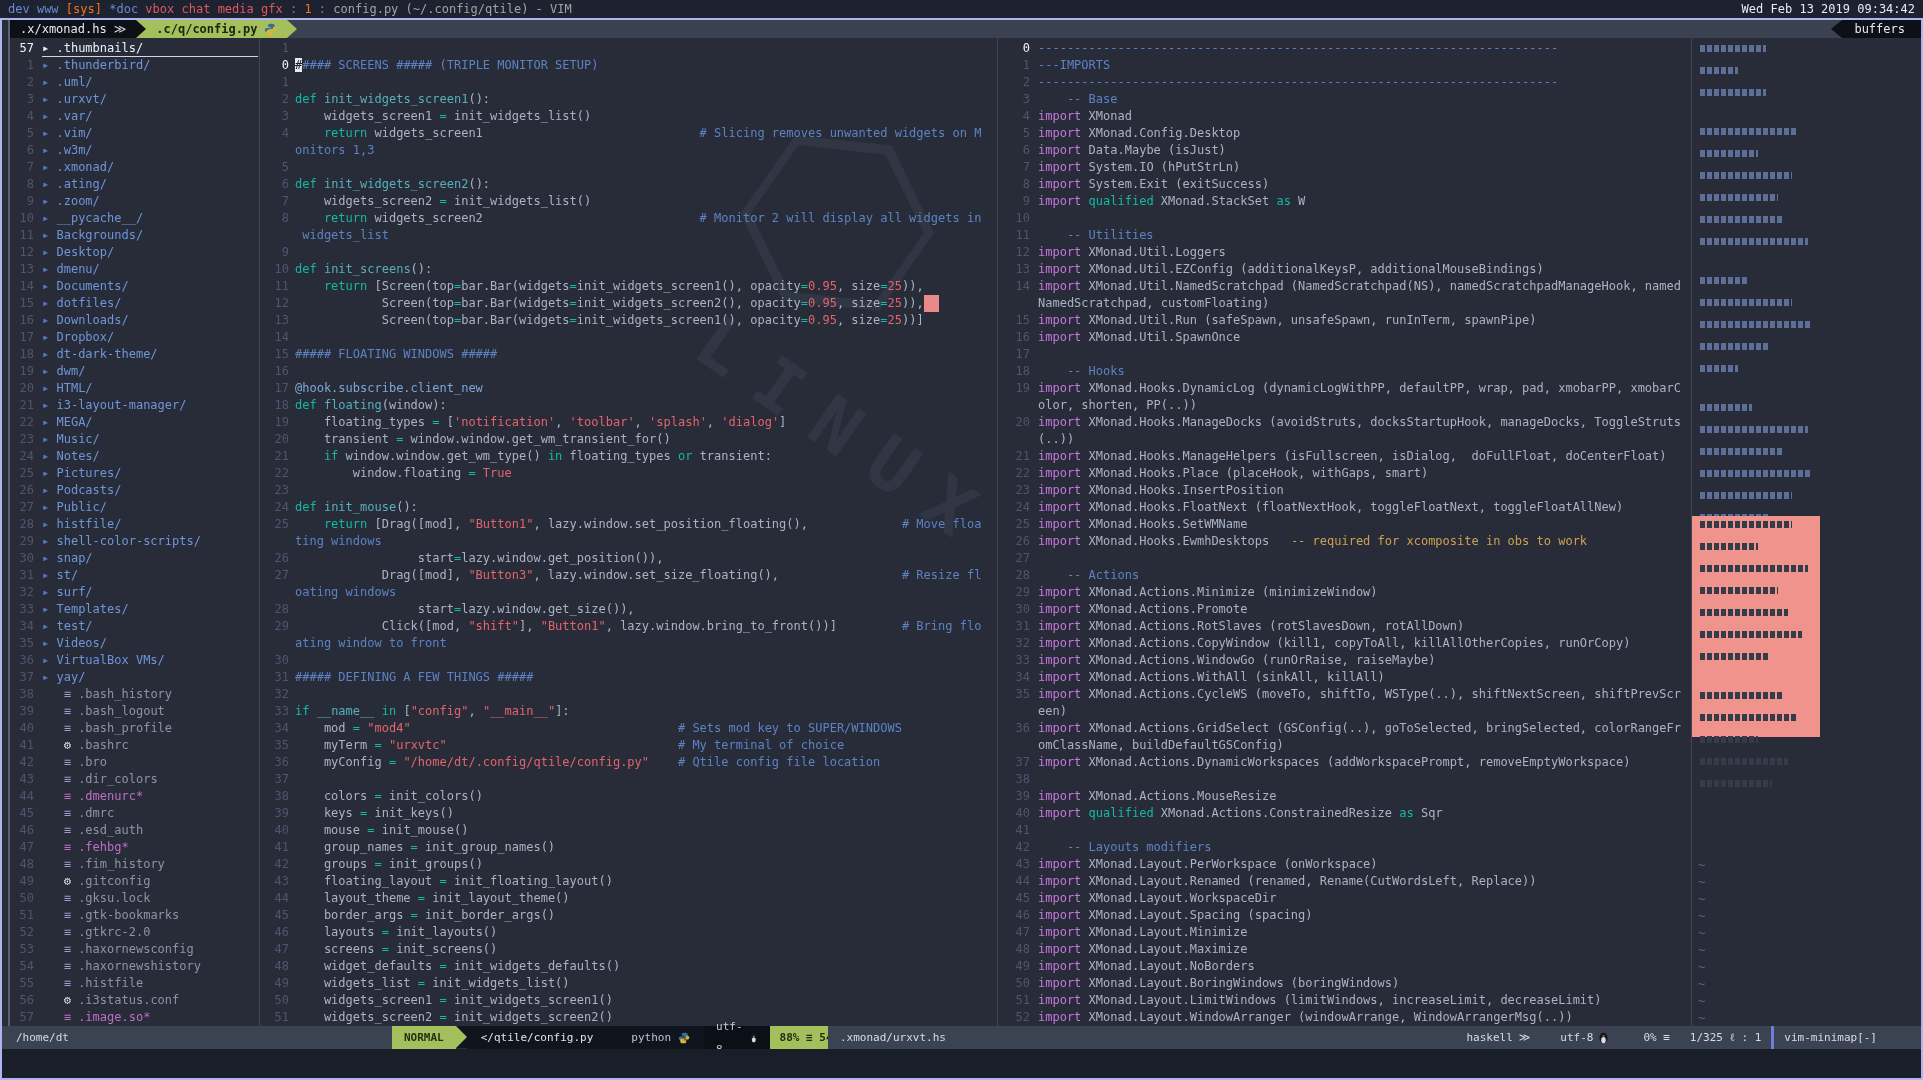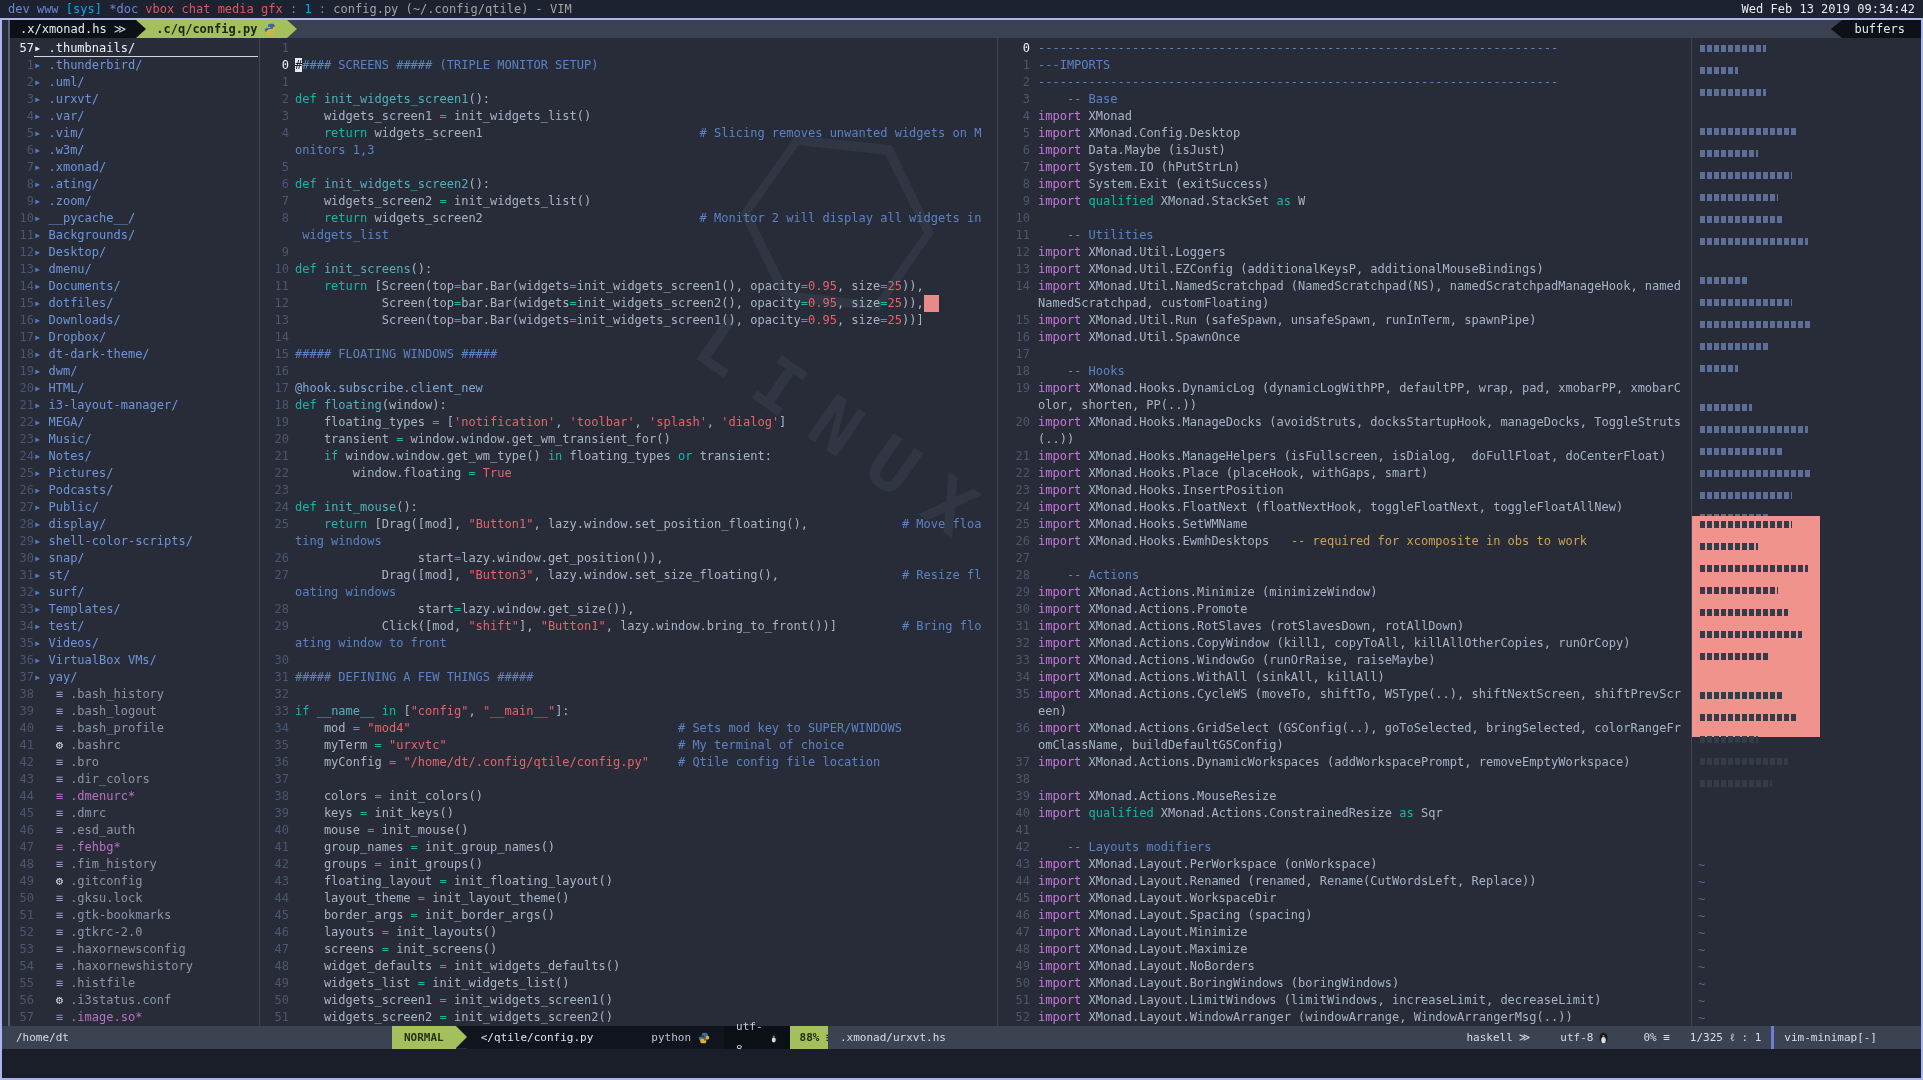--- a/index.html
+++ b/index.html
@@ -2,21 +2,21 @@
 <html><head>
 <meta charset="utf-8">
 <style>
   html,body{margin:0;padding:0;background:#14181f;}
   .screen{position:relative;width:1923px;height:1080px;background:#272c38;overflow:hidden;
           font-family:"DejaVu Sans Mono",monospace;}
   
   .topbar{position:absolute;left:0;top:0;width:1923px;height:18px;background:#1d2230;
           font-size:12px;line-height:18px;display:flex;justify-content:space-between;
           padding:0 8px;box-sizing:border-box;white-space:pre;}
-  .ws-blue{color:#6d87d0}.ws-red{color:#e0575e}.ws-white{color:#0ea5e9}
+  .ws-blue{color:#6d87d0}.ws-red{color:#e0575e}.ws-white{color:#f97316}
   .ws-dim{color:#7a8496}.ws-fg{color:#a3a3a3}
   .clock{color:#e6eaf2}
   
   .bline{position:absolute;background:#aeb5ee;}
   .scrollstrip{position:absolute;left:8px;top:20px;width:2px;height:1058px;background:#5a6274;}
   
   .tabline{position:absolute;left:10px;top:20px;width:1911px;height:18px;background:#3a4150;
            display:flex;font-size:12px;line-height:18px;}
   .tab1{background:#0d1117;color:#e4e8f0;padding:0 10px;display:flex;align-items:center;gap:7px;}
   .tab-hs-icon{color:#cdd3de;font-size:12px}
@@ -33,21 +33,21 @@
   .crow{height:17px;line-height:17px;font-size:12px;display:flex;white-space:pre;}
   .ln{color:#4d5670;text-align:right;flex:none;}
   .ln-hl{color:#eef2f8;}
   .ctext{white-space:pre;}
   .sp-n{color:#a9b3c6}.sp-k{color:#14b8a6}.sp-f{color:#56b0bb}.sp-s{color:#e3646b}
   .sp-c{color:#5d82c4}.sp-d{color:#7ea6d8}.sp-m{color:#c678dd}.sp-o{color:#cfa050}
   .sp-cur{background:#e4e9f2;color:#1a1f28;}
   .trailmark{display:inline-block;width:15px;height:17px;background:#e98a8a;vertical-align:top;}
   
   .trow{height:17px;line-height:17px;font-size:12px;display:flex;white-space:pre;}
-  .trow .ln{width:24px;}
+  .trow .ln{width:24px;margin-right:8px;}
   .tree-ico-dir{color:#5577c8}.tree-name-dir{color:#6f95da}
   .tree-ico-file{color:#a29ac8}.tree-name-file{color:#8b94a8}
   .tree-ico-conf{color:#d8dce8}.tree-name-conf{color:#8b94a8}
   .tree-ico-exec{color:#bc6ec4}.tree-name-exec{color:#bc6ec4}
   .tree-cur{color:#eef2f8 !important;}
   .tree-cur-wrap{flex:1;border-bottom:1px solid #cfd6e4;}
   
   .vsplit{position:absolute;top:38px;width:1px;height:988px;background:#3e4656;}
   
   .mrow{height:17px;}
@@ -57,21 +57,21 @@
   .mviewport .mbar{background:repeating-linear-gradient(90deg,#343b49 0 5px,transparent 5px 7px);}
   .mtilde{height:17px;line-height:17px;font-size:12px;color:#55648c;padding-left:6px;}
   
   .statusbar{position:absolute;left:2px;top:1026px;width:1919px;height:23px;display:flex;
              font-size:11px;line-height:23px;}
   .sb-left{width:826px;display:flex;flex:none;}
   .sb-tree{width:390px;flex:none;background:#3b4252;color:#d7dce6;padding-left:14px;box-sizing:border-box;}
   .sb-mode{background:#a3c05c;color:#273014;font-weight:bold;padding:0 12px;}
   .sb-marr{width:0;height:0;border-top:11.5px solid transparent;border-bottom:11.5px solid transparent;
            border-left:11px solid #a3c05c;background:#10151d;}
-  .sb-file{flex:1;background:#10151d;color:#dfe4ec;display:flex;gap:58px;align-items:center;padding:0 14px;}
+  .sb-file{flex:1;background:#10151d;color:#dfe4ec;display:flex;gap:38px;align-items:center;padding:0 14px;}
   .sb-ft{display:flex;gap:7px;align-items:center;color:#b9c2d2;}
   .sb-enc{background:#0b0f16;color:#c6cdd9;display:flex;gap:6px;align-items:center;padding:0 12px;}
   .sb-pos{background:#a3c05c;color:#222c12;padding:0 10px;white-space:pre;font-weight:bold;}
   .sb-warn{background:#ef9e9e;color:#5a1f1f;padding:0 8px;white-space:pre;}
   .sb-right{flex:1;background:#3b4252;color:#d7dce6;display:flex;align-items:center;
             padding:0 44px 0 12px;white-space:pre;}
   .sb-right .grp{display:flex;align-items:center;gap:6px;}
   .sb-sep{width:3px;height:23px;background:#6d7ed8;margin:0 10px;}
   .cmdline{position:absolute;left:2px;top:1049px;width:1919px;height:29px;background:#191e29;}
   
@@ -143,21 +143,21 @@
       <div class="trow"><span class="ln">18</span><span><span></span><span class="tree-ico-dir">▸ </span><span class="tree-name-dir">dt-dark-theme/</span></span></div>
       <div class="trow"><span class="ln">19</span><span><span></span><span class="tree-ico-dir">▸ </span><span class="tree-name-dir">dwm/</span></span></div>
       <div class="trow"><span class="ln">20</span><span><span></span><span class="tree-ico-dir">▸ </span><span class="tree-name-dir">HTML/</span></span></div>
       <div class="trow"><span class="ln">21</span><span><span></span><span class="tree-ico-dir">▸ </span><span class="tree-name-dir">i3-layout-manager/</span></span></div>
       <div class="trow"><span class="ln">22</span><span><span></span><span class="tree-ico-dir">▸ </span><span class="tree-name-dir">MEGA/</span></span></div>
       <div class="trow"><span class="ln">23</span><span><span></span><span class="tree-ico-dir">▸ </span><span class="tree-name-dir">Music/</span></span></div>
       <div class="trow"><span class="ln">24</span><span><span></span><span class="tree-ico-dir">▸ </span><span class="tree-name-dir">Notes/</span></span></div>
       <div class="trow"><span class="ln">25</span><span><span></span><span class="tree-ico-dir">▸ </span><span class="tree-name-dir">Pictures/</span></span></div>
       <div class="trow"><span class="ln">26</span><span><span></span><span class="tree-ico-dir">▸ </span><span class="tree-name-dir">Podcasts/</span></span></div>
       <div class="trow"><span class="ln">27</span><span><span></span><span class="tree-ico-dir">▸ </span><span class="tree-name-dir">Public/</span></span></div>
-      <div class="trow"><span class="ln">28</span><span><span></span><span class="tree-ico-dir">▸ </span><span class="tree-name-dir">display/</span></span></div>
+      <div class="trow"><span class="ln">28</span><span><span></span><span class="tree-ico-dir">▸ </span><span class="tree-name-dir">histfile/</span></span></div>
       <div class="trow"><span class="ln">29</span><span><span></span><span class="tree-ico-dir">▸ </span><span class="tree-name-dir">shell-color-scripts/</span></span></div>
       <div class="trow"><span class="ln">30</span><span><span></span><span class="tree-ico-dir">▸ </span><span class="tree-name-dir">snap/</span></span></div>
       <div class="trow"><span class="ln">31</span><span><span></span><span class="tree-ico-dir">▸ </span><span class="tree-name-dir">st/</span></span></div>
       <div class="trow"><span class="ln">32</span><span><span></span><span class="tree-ico-dir">▸ </span><span class="tree-name-dir">surf/</span></span></div>
       <div class="trow"><span class="ln">33</span><span><span></span><span class="tree-ico-dir">▸ </span><span class="tree-name-dir">Templates/</span></span></div>
       <div class="trow"><span class="ln">34</span><span><span></span><span class="tree-ico-dir">▸ </span><span class="tree-name-dir">test/</span></span></div>
       <div class="trow"><span class="ln">35</span><span><span></span><span class="tree-ico-dir">▸ </span><span class="tree-name-dir">Videos/</span></span></div>
       <div class="trow"><span class="ln">36</span><span><span></span><span class="tree-ico-dir">▸ </span><span class="tree-name-dir">VirtualBox VMs/</span></span></div>
       <div class="trow"><span class="ln">37</span><span><span></span><span class="tree-ico-dir">▸ </span><span class="tree-name-dir">yay/</span></span></div>
       <div class="trow"><span class="ln">38</span><span><span>   </span><span class="tree-ico-file">≡ </span><span class="tree-name-file">.bash_history</span></span></div>

